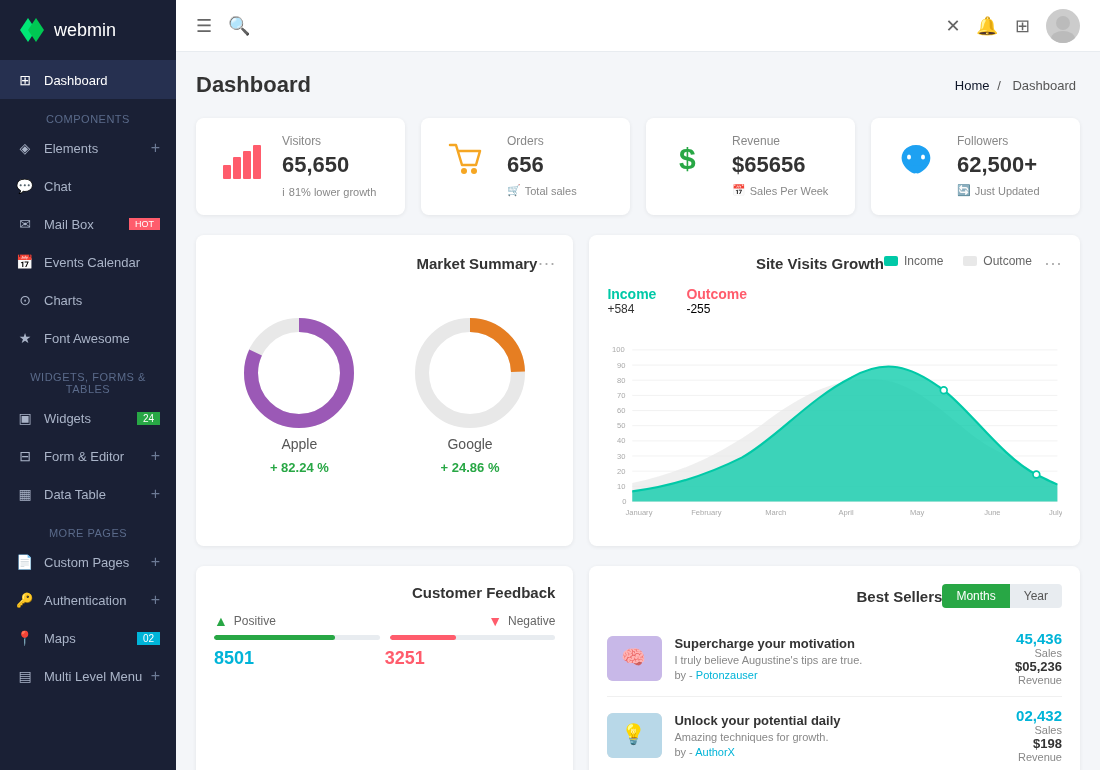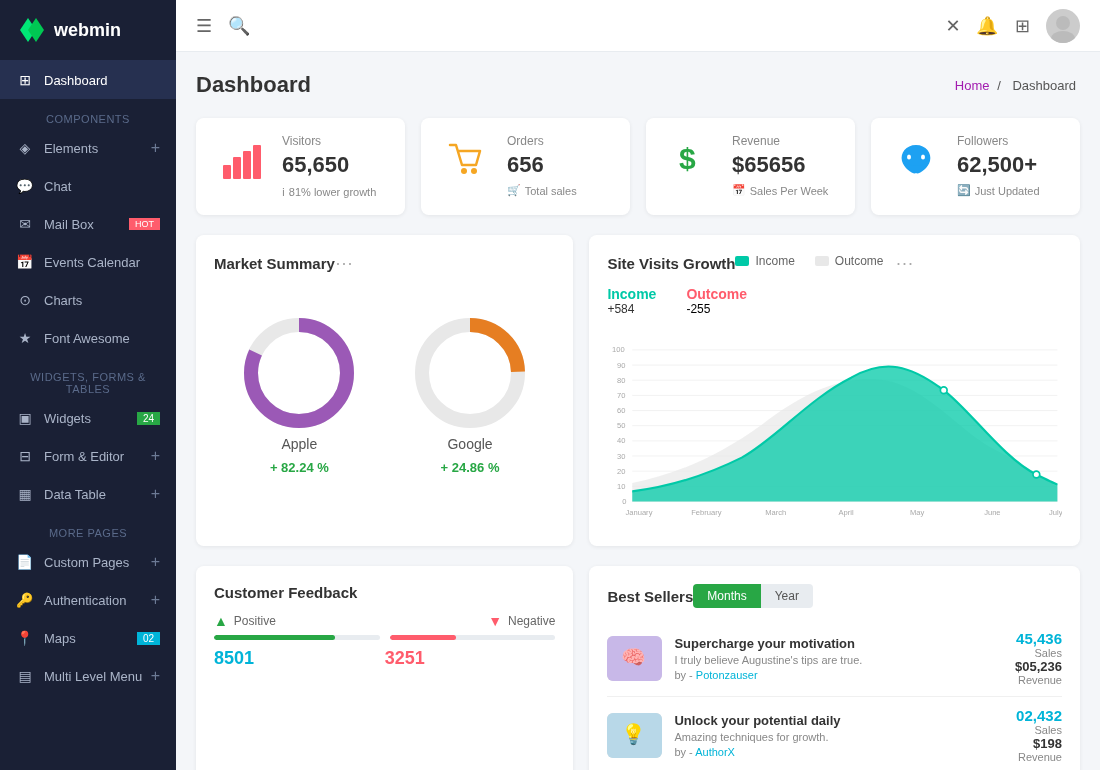--- a/index.html
+++ b/index.html
@@ -2,21 +2,21 @@
 <html><head>
   <meta charset="utf-8">
   <style>
     * { box-sizing: border-box; margin: 0; padding: 0; }
     body { font-family: 'Segoe UI', Arial, sans-serif; background: #f4f6f9; color: #333; display: flex; height: 770px; overflow: hidden; }
 
     
     .sidebar { width: 176px; background: #1a2035; color: #aab4c8; display: flex; flex-direction: column; height: 770px; overflow-y: auto; flex-shrink: 0; }
     .sidebar-logo { display: flex; align-items: center; padding: 14px 16px; background: #1a2035; border-bottom: 1px solid #263050; }
     .sidebar-logo svg { width: 32px; height: 32px; }
-    .sidebar-logo-text { color: #fff; font-weight: 700; font-size: 18px; margin-left: 6px; text-align: right; }
+    .sidebar-logo-text { color: #fff; font-weight: 400; font-size: 18px; margin-left: 6px; text-align: right; }
     .sidebar-item { display: flex; align-items: center; padding: 10px 16px; cursor: pointer; font-size: 13px; color: #aab4c8; position: relative; }
     .sidebar-item.active { background: #263050; color: #fff; }
     .sidebar-item .icon { width: 18px; height: 18px; margin-right: 10px; display: flex; align-items: center; justify-content: center; font-size: 14px; }
     .sidebar-item .badge { margin-left: auto; background: #00b4d8; color: #fff; font-size: 10px; border-radius: 0; padding: 1px 6px; }
     .sidebar-item .badge.hot { background: #ff5c6c; font-size: 9px; }
     .sidebar-item .badge.green { background: #28a745; }
     .sidebar-item .plus { margin-left: auto; font-size: 16px; color: #6c7a95; }
     .sidebar-section { padding: 10px 16px 4px; font-size: 11px; color: #5a6a8a; text-transform: uppercase; letter-spacing: 0.5px; margin-top: 4px; text-align: center; }
 
     
@@ -27,36 +27,36 @@
     .topbar-left { display: flex; align-items: center; gap: 16px; }
     .topbar-right { display: flex; align-items: center; gap: 16px; }
     .topbar-icon { font-size: 18px; color: #666; cursor: pointer; }
     .avatar { width: 34px; height: 34px; border-radius: 50%; background: #ccc; overflow: hidden; display: flex; align-items: center; justify-content: center; }
 
     
     .content { flex: 1; overflow-y: auto; padding: 20px; }
     .page-header { display: flex; justify-content: space-between; align-items: center; margin-bottom: 20px; }
     .page-title { font-size: 22px; font-weight: 600; color: #333; }
     .breadcrumb { font-size: 13px; color: #888; }
-    .breadcrumb a { color: #a21caf; text-decoration: none; }
+    .breadcrumb a { color: #0f172a; text-decoration: none; }
     .breadcrumb span { color: #555; margin: 0 4px; }
 
     
     .stats-row { display: grid; grid-template-columns: repeat(4, 1fr); gap: 16px; margin-bottom: 20px; }
     .stat-card { background: #fff; border-radius: 8px; padding: 16px 20px; box-shadow: 0 1px 4px rgba(0,0,0,0.07); display: flex; align-items: flex-start; gap: 16px; }
     .stat-icon { width: 50px; height: 50px; display: flex; align-items: center; justify-content: center; }
     .stat-info { flex: 1; }
     .stat-label { font-size: 12px; color: #888; margin-bottom: 4px; }
     .stat-value { font-size: 22px; font-weight: 700; color: #333; }
     .stat-sub { font-size: 11px; color: #888; margin-top: 6px; display: flex; align-items: center; gap: 4px; }
 
     
     .charts-row { display: grid; grid-template-columns: 1fr 1.3fr; gap: 16px; margin-bottom: 20px; }
     .card { background: #fff; border-radius: 8px; padding: 18px; box-shadow: 0 1px 4px rgba(0,0,0,0.07); }
-    .card-header { display: flex; justify-content: flex-start; align-items: center; margin-bottom: 12px; }
+    .card-header { display: flex; justify-content: flex-end; align-items: center; margin-bottom: 12px; }
     .card-title { font-size: 15px; font-weight: 600; color: #333; }
     .card-menu { color: #aaa; font-size: 18px; cursor: pointer; }
 
     
     .market-chart { display: flex; justify-content: space-around; align-items: center; height: 220px; }
     .market-item { display: flex; flex-direction: column; align-items: center; gap: 8px; }
     .market-label { font-size: 14px; color: #555; font-weight: 500; }
     .market-pct { font-size: 13px; color: #28a745; font-weight: 600; }
 
     

